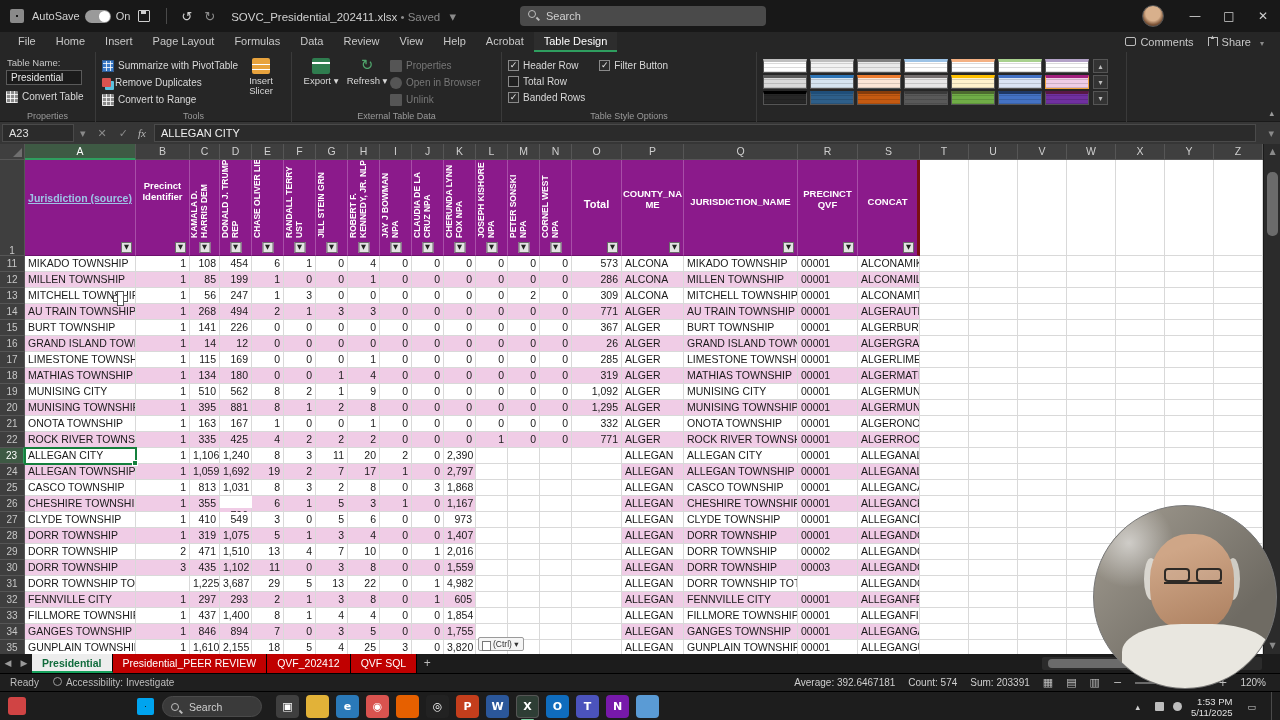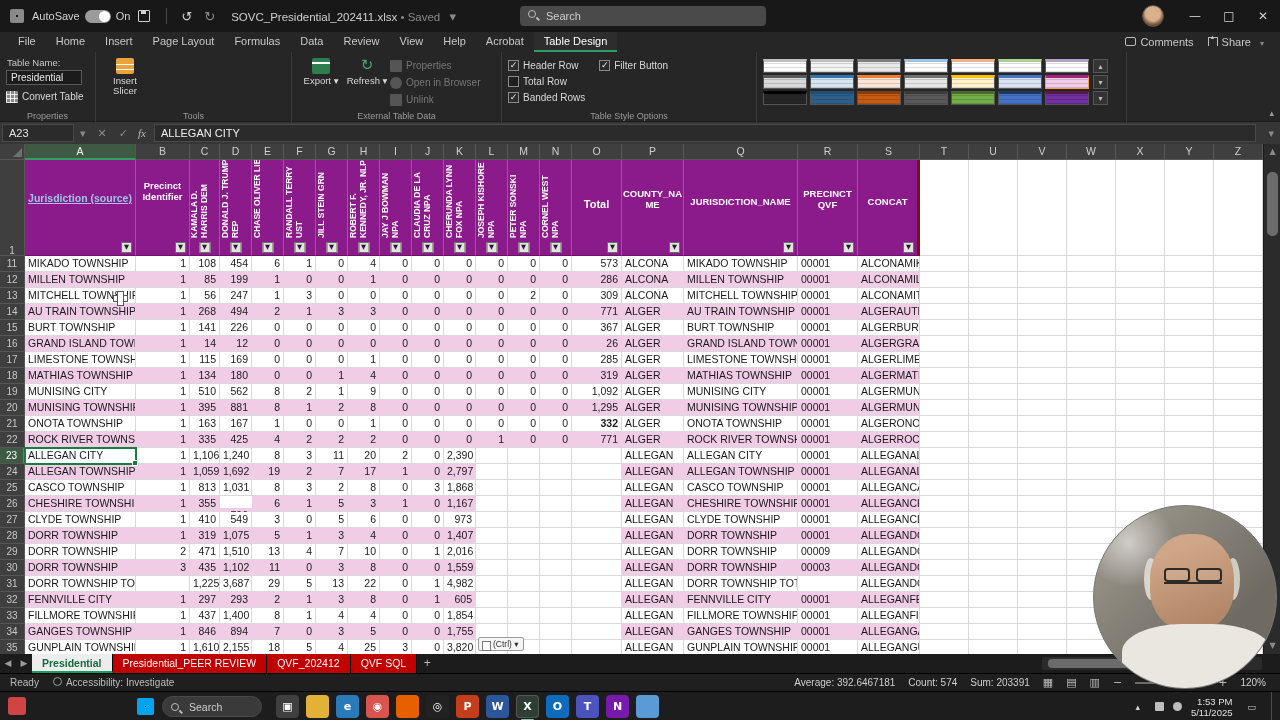--- a/index.html
+++ b/index.html
@@ -247,20 +247,34 @@
       <div class="tn-label">Table Name:</div>
       <div class="tn-input">Presidential</div>
       <div class="small-btn" style="margin-top:4px">
         <span class="mini-ic ic-grid-gray"></span>
         <span>Convert Table</span>
       </div>
       <div class="rgroup-label">Properties</div>
     </div>
 
     <div class="rgroup" style="width:196px; display:flex;">
+      <div style="display:flex;flex-direction:column;gap:2px;padding-top:2px;">
+        <div class="small-btn">
+            <span class="mini-ic ic-grid-blue"></span>
+            <span>Summarize with PivotTable</span>
+          </div>
+        <div class="small-btn">
+            <span class="mini-ic ic-dup"></span>
+            <span>Remove Duplicates</span>
+          </div>
+        <div class="small-btn">
+            <span class="mini-ic ic-grid-gray"></span>
+            <span>Convert to Range</span>
+          </div>
+      </div>
       <div class="big-btn">
         <span class="big-ic ic-slicer"></span>
         <span class="big-lbl">Insert Slicer</span>
       </div>
       <div class="rgroup-label">Tools</div>
     </div>
 
     <div class="rgroup" style="width:210px; display:flex;">
       <div class="big-btn">
         <span class="big-ic ic-export"></span>
@@ -781,21 +795,21 @@
           <div class="cell num" style="width: 32px;">1</div>
           <div class="cell num" style="width: 32px;">0</div>
           <div class="cell num" style="width: 32px;">0</div>
           <div class="cell num" style="width: 32px;">1</div>
           <div class="cell num" style="width: 32px;">0</div>
           <div class="cell num" style="width: 32px;">0</div>
           <div class="cell num" style="width: 32px;">0</div>
           <div class="cell num" style="width: 32px;">0</div>
           <div class="cell num" style="width: 32px;">0</div>
           <div class="cell num" style="width: 32px;">0</div>
-          <div class="cell num" style="width: 50px; font-weight: bold;">332</div>
+          <div class="cell num" style="width: 50px;">332</div>
           <div class="cell" style="width: 62px;">ALGER</div>
           <div class="cell" style="width: 114px;">ONOTA TOWNSHIP</div>
           <div class="cell" style="width: 60px;">00001</div>
           <div class="cell" style="width: 62px;">ALGERONO</div>
           <div class="cell" style="width: 49px;"></div>
           <div class="cell" style="width: 49px;"></div>
           <div class="cell" style="width: 49px;"></div>
           <div class="cell" style="width: 49px;"></div>
           <div class="cell" style="width: 49px;"></div>
           <div class="cell" style="width: 49px;"></div>
@@ -1016,21 +1030,21 @@
           <div class="cell num" style="width: 32px;">10</div>
           <div class="cell num" style="width: 32px;">0</div>
           <div class="cell num" style="width: 32px;">1</div>
           <div class="cell num" style="width: 32px;">2,016</div>
           <div class="cell num" style="width: 32px;"></div>
           <div class="cell num" style="width: 32px;"></div>
           <div class="cell num" style="width: 32px;"></div>
           <div class="cell num" style="width: 50px;"></div>
           <div class="cell" style="width: 62px;">ALLEGAN</div>
           <div class="cell" style="width: 114px;">DORR TOWNSHIP</div>
-          <div class="cell" style="width: 60px;">00009</div>
+          <div class="cell" style="width: 60px;">00002</div>
           <div class="cell" style="width: 62px;">ALLEGANDO</div>
           <div class="cell" style="width: 49px;"></div>
           <div class="cell" style="width: 49px;"></div>
           <div class="cell" style="width: 49px;"></div>
           <div class="cell" style="width: 49px;"></div>
           <div class="cell" style="width: 49px;"></div>
           <div class="cell" style="width: 49px;"></div>
           <div class="cell" style="width: 49px;"></div>
         </div>
         <div class="grow">

